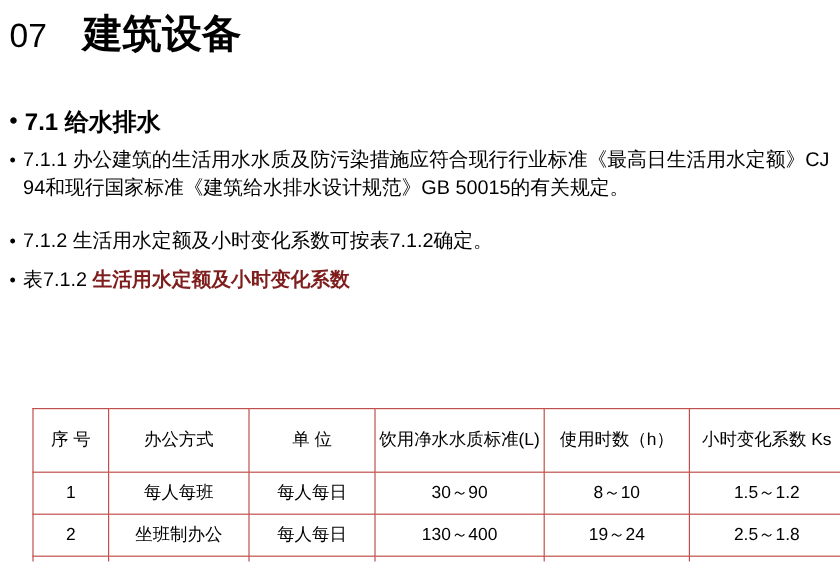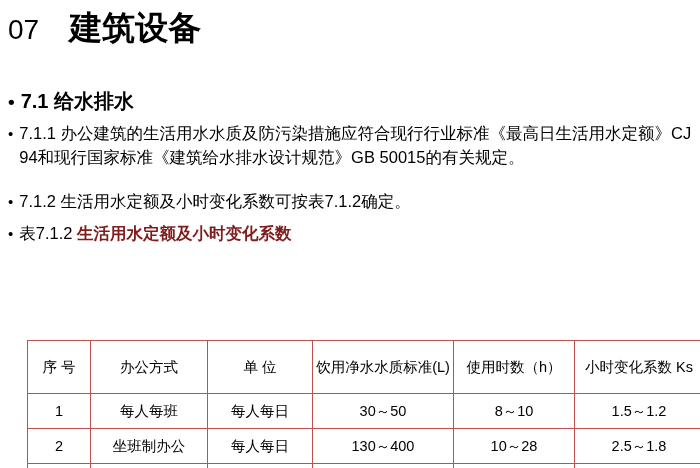--- a/index.html
+++ b/index.html
@@ -170,30 +170,30 @@
         <th class="c3">饮用净水水质标准(L)</th>
         <th class="c4">使用时数（h）</th>
         <th class="c5">小时变化系数 Ks</th>
       </tr>
     </thead>
     <tbody>
       <tr>
         <td>1</td>
         <td>每人每班</td>
         <td>每人每日</td>
-        <td>30～50</td>
+        <td>30～90</td>
         <td>8～10</td>
         <td>1.5～1.2</td>
       </tr>
       <tr>
         <td>2</td>
         <td>坐班制办公</td>
         <td>每人每日</td>
         <td>130～400</td>
-        <td>10～28</td>
+        <td>19～24</td>
         <td>2.5～1.8</td>
       </tr>
       <tr>
         <td>3</td>
         <td>酒店式办公</td>
         <td>每人每日</td>
         <td>250～400</td>
         <td>24</td>
         <td>2.0</td>
       </tr>

